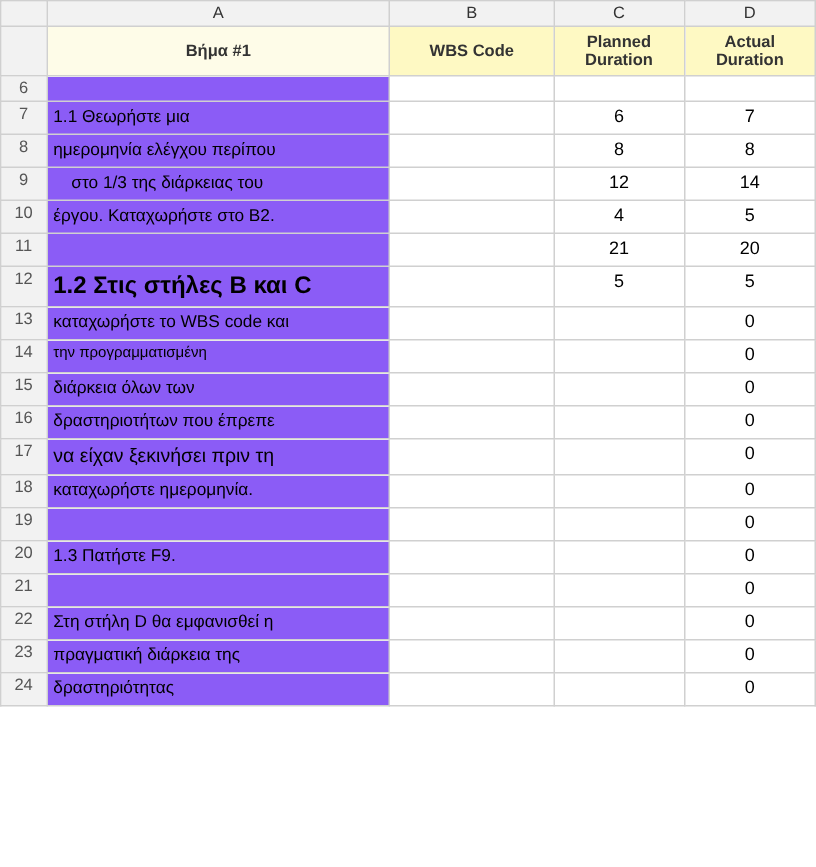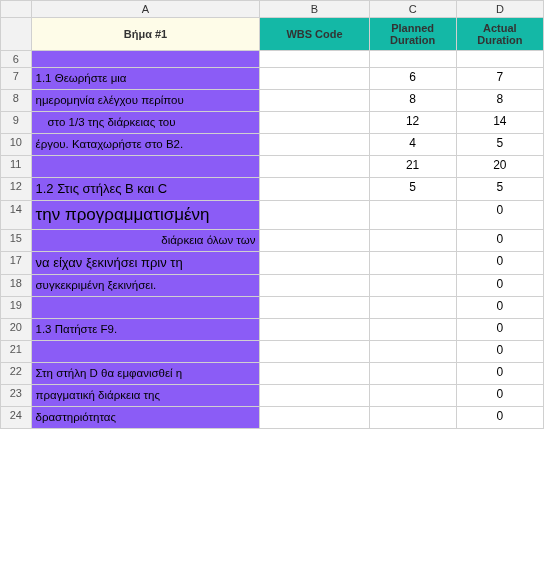--- a/index.html
+++ b/index.html
@@ -54,21 +54,21 @@
     }
 
     
     .col-d {
       width: 80px;
       text-align: center;
     }
 
     
     .header-row th {
-      background: #14b8a6;
+      background: #fef9c3;
       text-align: center;
       font-weight: bold;
       font-size: 11px;
       color: #333;
       border: 1px solid #d0d0d0;
       padding: 4px 2px;
       vertical-align: middle;
     }
 
     .col-header-a {
@@ -190,49 +190,63 @@
       </tr>
       <tr style="height: 22px;">
         <td class="col-row">11</td>
         <td class="col-a text-cell" style="font-size: 11.5px; line-height: 1.4;"></td>
         <td class="col-b empty"></td>
         <td class="col-c data-cell">21</td>
         <td class="col-d data-cell">20</td>
       </tr>
       <tr style="height: 22px;">
         <td class="col-row">12</td>
-        <td class="col-a text-cell" style="font-size: 13px; line-height: 1.4;">1.2 Στις στήλες Β και C</td>
+        <td class="col-a text-cell" style="font-size: 16px; line-height: 1.4; font-weight: bold;">1.2 Στις στήλες Β και C</td>
         <td class="col-b empty"></td>
         <td class="col-c data-cell">5</td>
         <td class="col-d data-cell">5</td>
       </tr>
       <tr style="height: 22px;">
+        <td class="col-row">13</td>
+        <td class="col-a text-cell" style="font-size: 11.5px; line-height: 1.4;">καταχωρήστε το WBS code και</td>
+        <td class="col-b empty"></td>
+        <td class="col-c data-cell"></td>
+        <td class="col-d data-cell">0</td>
+      </tr>
+      <tr style="height: 22px;">
         <td class="col-row">14</td>
-        <td class="col-a text-cell" style="font-size: 17px; line-height: 1.4; margin-left: 32px;">την προγραμματισμένη</td>
+        <td class="col-a text-cell" style="font-size: 10px; line-height: 1.4; margin-left: 32px;">την προγραμματισμένη</td>
         <td class="col-b empty"></td>
         <td class="col-c data-cell"></td>
         <td class="col-d data-cell">0</td>
       </tr>
       <tr style="height: 22px;">
         <td class="col-row">15</td>
-        <td class="col-a text-cell" style="font-size: 11.5px; line-height: 1.4; text-align: right;">διάρκεια όλων των</td>
+        <td class="col-a text-cell" style="font-size: 11.5px; line-height: 1.4;">διάρκεια όλων των</td>
+        <td class="col-b empty"></td>
+        <td class="col-c data-cell"></td>
+        <td class="col-d data-cell">0</td>
+      </tr>
+      <tr style="height: 22px;">
+        <td class="col-row">16</td>
+        <td class="col-a text-cell" style="font-size: 11.5px; line-height: 1.4;">δραστηριοτήτων που έπρεπε</td>
         <td class="col-b empty"></td>
         <td class="col-c data-cell"></td>
         <td class="col-d data-cell">0</td>
       </tr>
       <tr style="height: 22px;">
         <td class="col-row">17</td>
         <td class="col-a text-cell" style="font-size: 13px; line-height: 1.4;">να είχαν ξεκινήσει πριν τη</td>
         <td class="col-b empty"></td>
         <td class="col-c data-cell"></td>
         <td class="col-d data-cell">0</td>
       </tr>
       <tr style="height: 22px;">
         <td class="col-row">18</td>
-        <td class="col-a text-cell" style="font-size: 11.5px; line-height: 1.4;">συγκεκριμένη ξεκινήσει.</td>
+        <td class="col-a text-cell" style="font-size: 11.5px; line-height: 1.4;">καταχωρήστε ημερομηνία.</td>
         <td class="col-b empty"></td>
         <td class="col-c data-cell"></td>
         <td class="col-d data-cell">0</td>
       </tr>
       <tr style="height: 22px;">
         <td class="col-row">19</td>
         <td class="col-a text-cell" style="font-size: 11.5px; line-height: 1.4;"></td>
         <td class="col-b empty"></td>
         <td class="col-c data-cell"></td>
         <td class="col-d data-cell">0</td>

